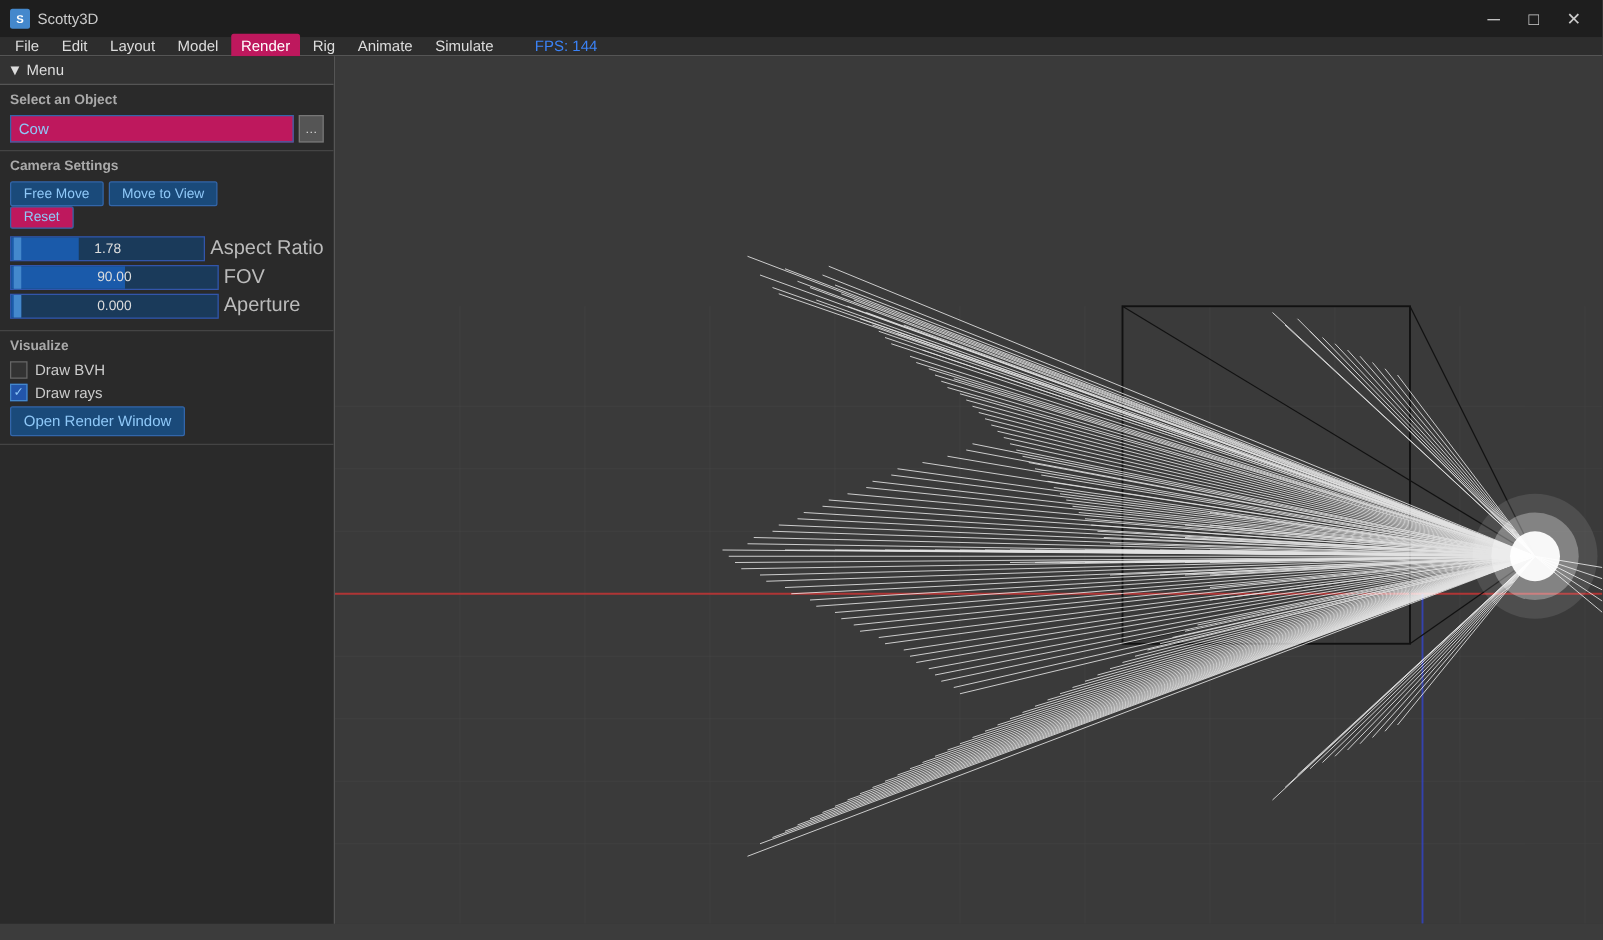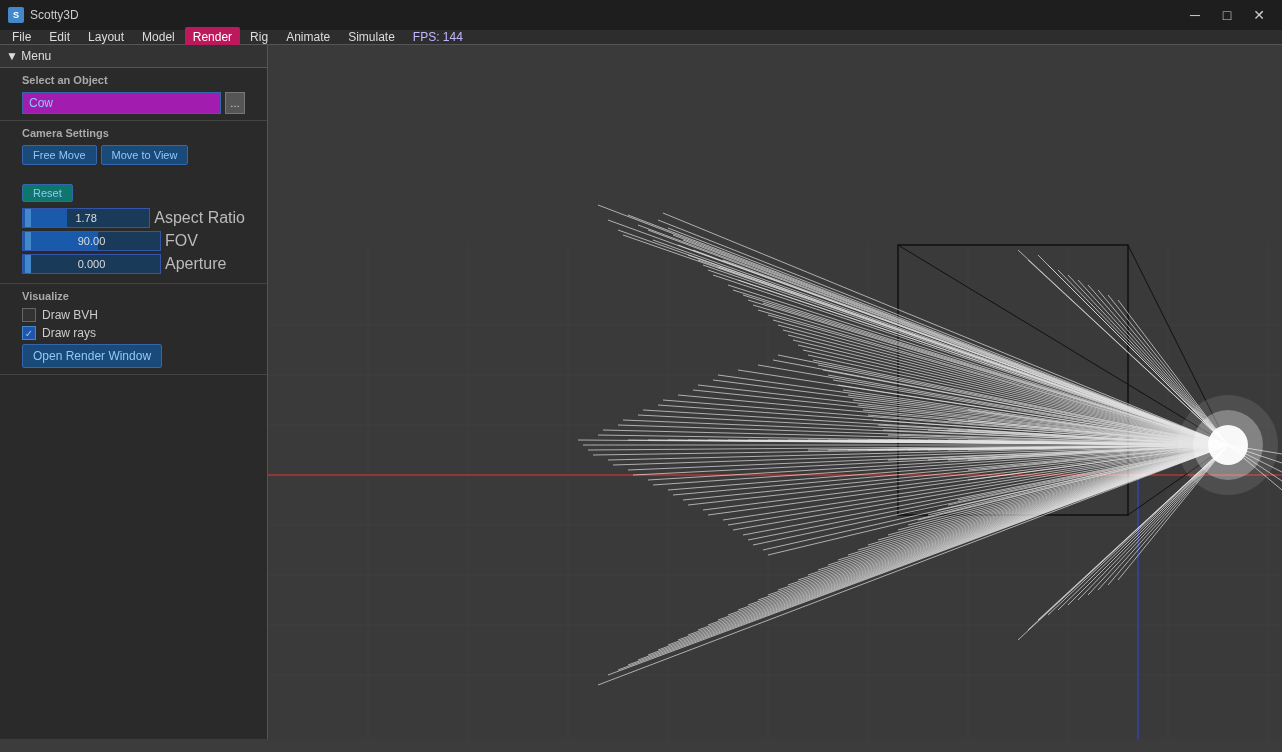--- a/index.html
+++ b/index.html
@@ -74,22 +74,22 @@
       cursor: pointer;
       border-radius: 2px;
       font-size: 12px;
       color: #ddd;
     }
     .menu-item.active {
       background: #be185d;
       color: white;
     }
     #fps-display {
-      margin-left: 8px;
-      color: #c4b5fd;
+      margin-left: 23px;
+      color: #3b82f6;
       font-size: 12px;
     }
 
     
     #main-layout {
       display: flex;
       height: calc(752px - 58px);
     }
 
     
@@ -104,39 +104,39 @@
     
     #menu-section {
       padding: 4px 6px;
       background: #333;
       border-bottom: 1px solid #555;
       cursor: pointer;
     }
 
     
     .panel-section {
-      padding: 6px 22px;
+      padding: 6px 8px;
       border-bottom: 1px solid #444;
     }
     .section-title {
       font-size: 11px;
       color: #aaa;
       margin-bottom: 6px;
       font-weight: bold;
     }
 
     
     .object-selector {
       display: flex;
       gap: 4px;
       align-items: center;
     }
     .object-input {
       flex: 1;
-      background: #a21caf;
+      background: #be185d;
       border: 1px solid #3366aa;
       color: #8fc8f8;
       padding: 2px 6px;
       font-size: 12px;
       height: 22px;
     }
     .object-btn {
       width: 20px;
       height: 22px;
       background: #555;
@@ -146,34 +146,34 @@
       display: flex;
       align-items: center;
       justify-content: center;
       font-size: 10px;
     }
 
     
     .button-row {
       display: flex;
       gap: 4px;
-      margin-bottom: 19px;
+      margin-bottom: 0;
     }
     .cam-btn {
       padding: 3px 10px;
       background: #1a4a7a;
       border: 1px solid #3366aa;
       color: #8fc8f8;
       font-size: 11px;
       cursor: pointer;
       border-radius: 2px;
     }
     .reset-btn {
       padding: 2px 10px;
-      background: #0f766e;
+      background: #be185d;
       border: 1px solid #3366aa;
       color: #8fc8f8;
       font-size: 11px;
       cursor: pointer;
       border-radius: 2px;
       display: inline-block;
     }
 
     
     .slider-row {

